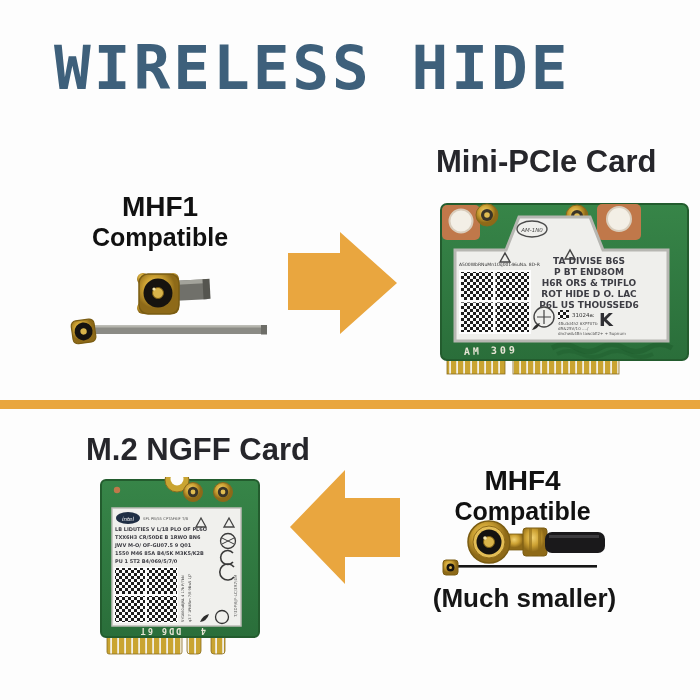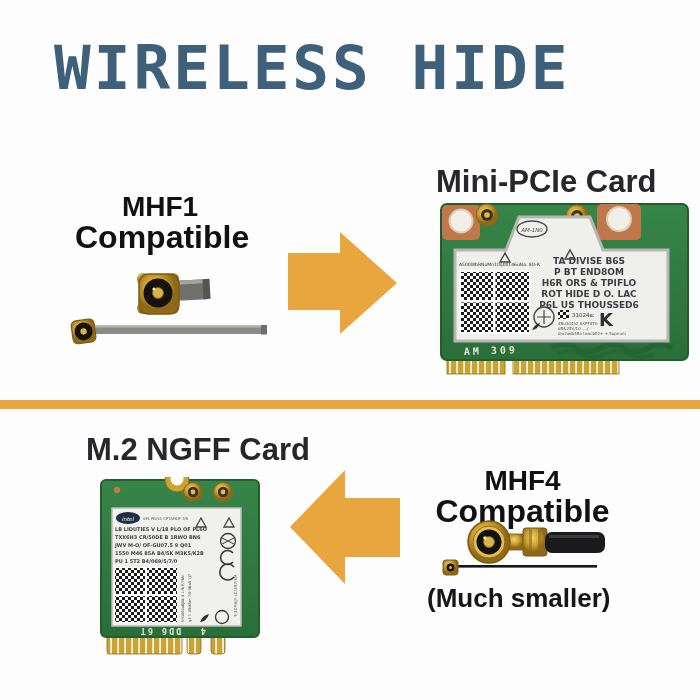--- a/index.html
+++ b/index.html
@@ -4,22 +4,22 @@
 <style>
   html,body{margin:0;padding:0;}
   .stage{position:relative;width:700px;height:700px;background:#fdfdfd;overflow:hidden;
          font-family:"Liberation Sans",sans-serif;}
   .abs{position:absolute;}
   .pixel-title{left:54px;top:40px;font-family:"DejaVu Sans Mono",monospace;font-weight:bold;
                font-size:61px;line-height:55px;letter-spacing:3px;color:#3e607b;white-space:pre;}
   .heading{color:#26262b;font-weight:600;font-size:31px;letter-spacing:0px;}
   .conn-label{text-align:center;color:#111;font-weight:700;}
   .conn-label .big{font-size:28px;line-height:30px;}
-  .conn-label .sub{font-size:32px;line-height:30px;}
-  .note{color:#161616;font-weight:600;font-size:26px;}
+  .conn-label .sub{font-size:25px;line-height:30px;}
+  .note{color:#161616;font-weight:600;font-size:26px;text-align:center;}
   .divider{left:0;top:400px;width:700px;height:9px;background:#e9a63f;}
   svg text{font-family:"DejaVu Sans",sans-serif;}
   .garble{fill:#3d3d44;font-weight:bold;}
   .silk{fill:#e8e5d6;font-weight:bold;font-family:"DejaVu Sans Mono",monospace;}
 </style>
 </head>
 <body>
 
 <div class="stage">
 
@@ -62,21 +62,21 @@
         <circle cx="28.5" cy="68.5" r="9" fill="#16130f"></circle>
         <circle cx="28.5" cy="68.5" r="3.2" fill="#d9b44a"></circle>
       </g>
     </g>
   </svg>
 
   <svg class="abs" style="left:285px;top:228px;" width="118" height="112" viewBox="0 0 118 112">
     <polygon points="3,25 55,25 55,4 112,55 55,106 55,82 3,82" fill="#e9a63f"></polygon>
   </svg>
 
-  <div class="abs heading" style="left:436px;top:164px;">Mini-PCIe Card</div>
+  <div class="abs heading" style="left:436px;top:144px;">Mini-PCIe Card</div>
 
   <svg class="abs" style="left:437px;top:198px;" width="252" height="180" viewBox="0 0 252 180">
     <defs>
       <pattern id="qr" width="6" height="6" patternUnits="userSpaceOnUse">
         <rect width="6" height="6" fill="#fafafa"></rect>
         <rect width="3" height="3" fill="#1c1c1c"></rect>
         <rect x="3" y="3" width="3" height="3" fill="#1c1c1c"></rect>
       </pattern>
       <pattern id="fing" width="7" height="24" patternUnits="userSpaceOnUse">
         <rect width="7" height="24" fill="#c9a431"></rect>

